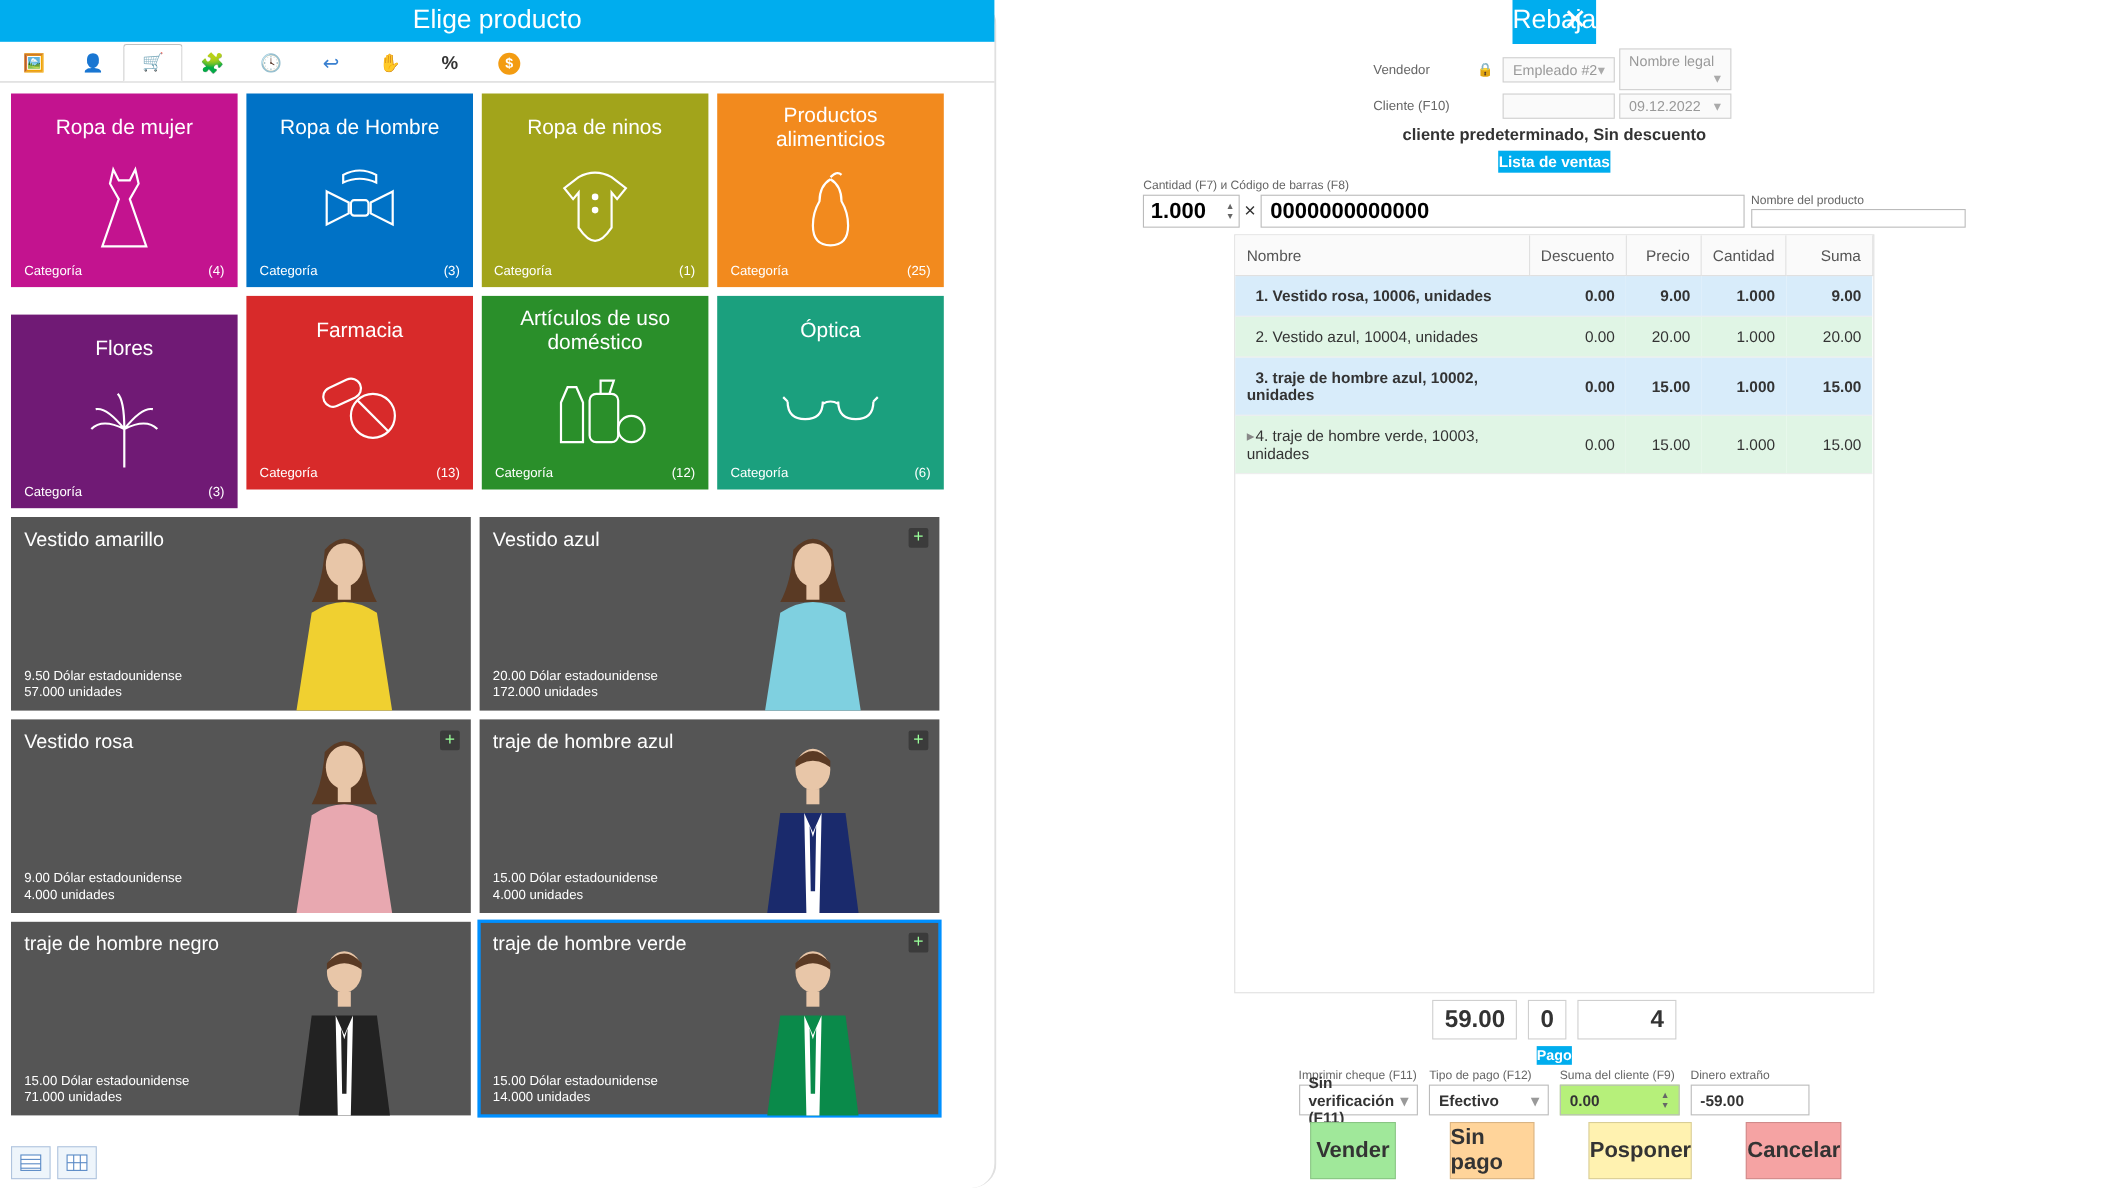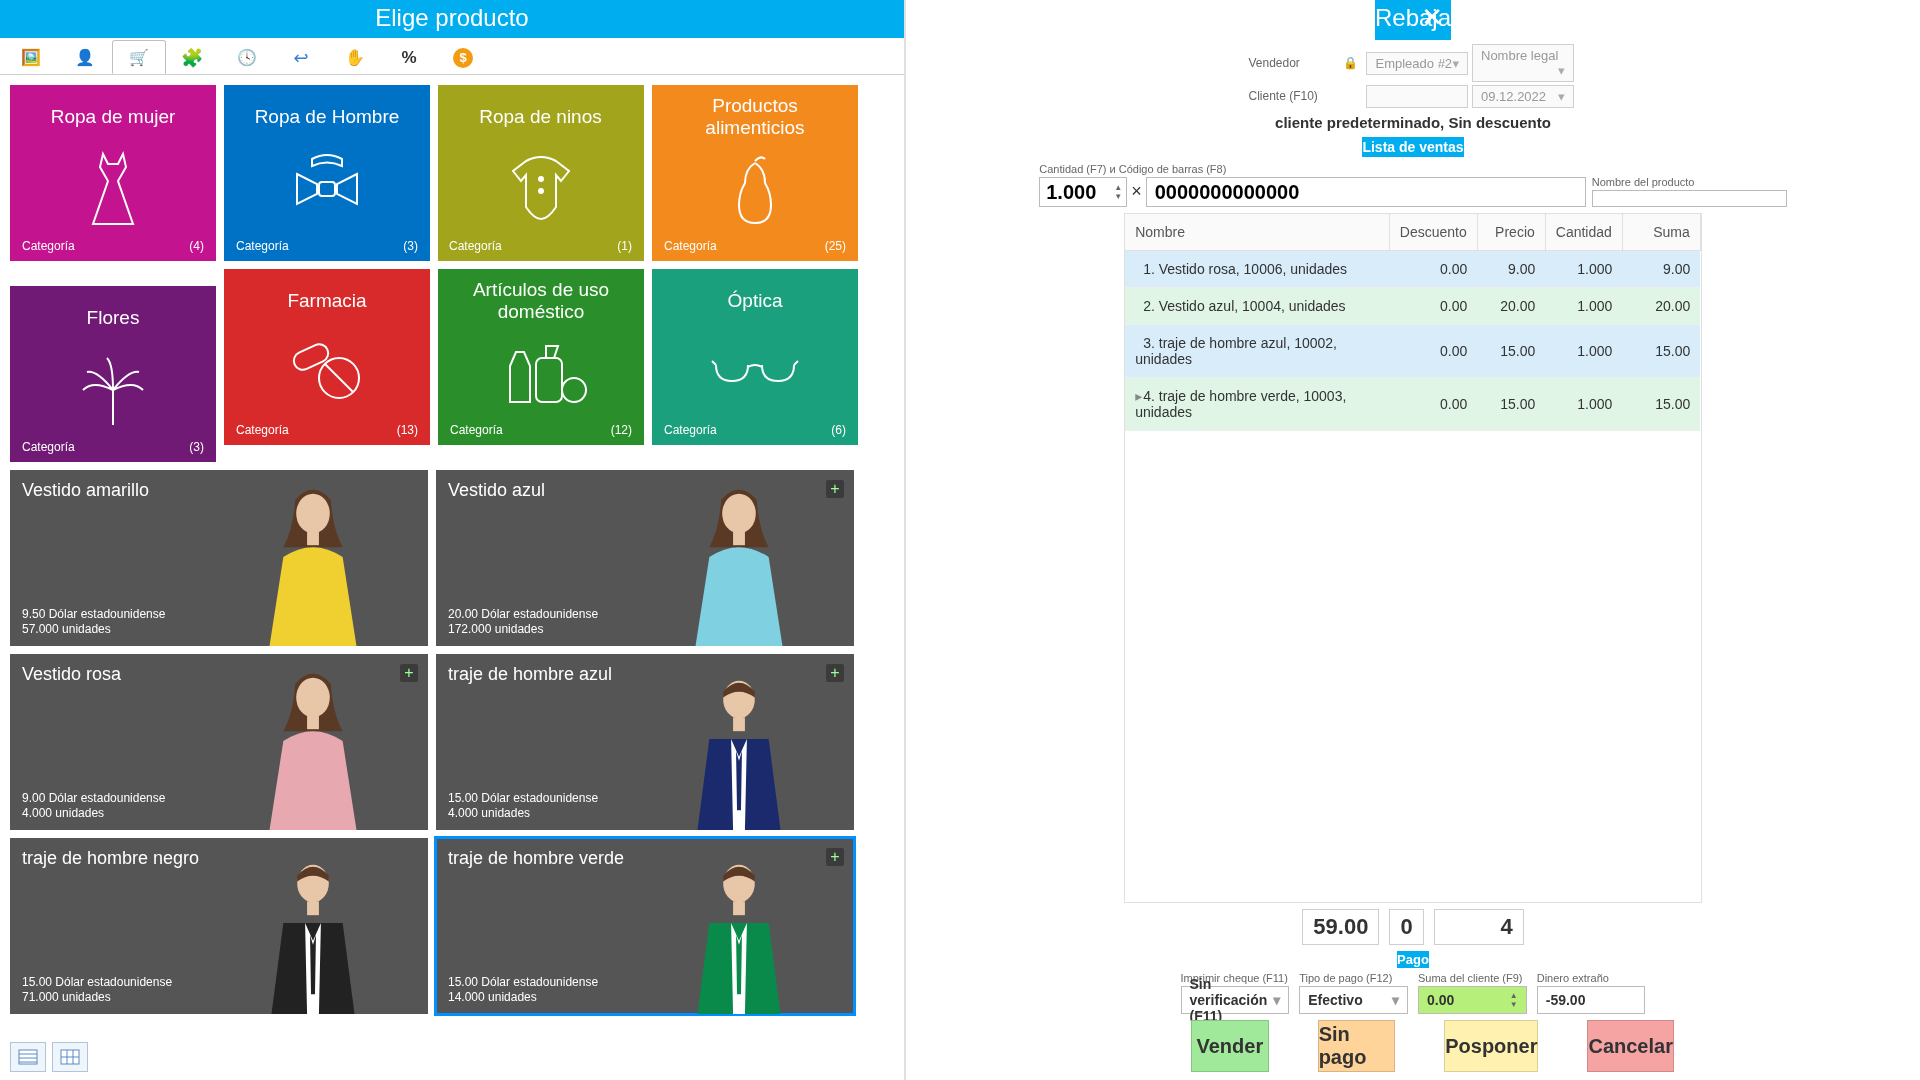--- a/index.html
+++ b/index.html
@@ -1,17 +1,17 @@
 <!DOCTYPE html>
 <html><head>
 <meta charset="utf-8">
 <style>
 * { box-sizing: border-box; margin: 0; padding: 0; }
 body { font-family: 'Segoe UI', Tahoma, sans-serif; font-size: 13px; background: #fff; color: #333; width: 1920px; height: 1080px; overflow: hidden; display: flex; }
-.panel { display: flex; flex-direction: column; }
+.panel { display: flex; flex-direction: column; border-radius: 23px; }
 .left { width: 906px; border-right: 2px solid #e0e0e0; padding-bottom: 8px; }
 .right { flex: 1; align-items: center; }
 
 .header { background: #00adee; color: #fff; font-size: 24px; font-weight: 300; text-align: center; padding: 4px 0 6px; position: relative; }
 .header .close { position: absolute; right: 8px; top: 2px; font-size: 26px; cursor: pointer; }
 
 .toolbar { display: flex; border-bottom: 1px solid #d0d0d0; padding: 2px 4px 0; }
 .toolbar .tbtn { width: 54px; height: 34px; border: 1px solid transparent; border-bottom: none; display: flex; align-items: center; justify-content: center; cursor: pointer; }
 .toolbar .tbtn.selected { background: #fff; border: 1px solid #c0c0c0; border-bottom: 1px solid #fff; margin-bottom: -1px; border-radius: 3px 3px 0 0; }
 
@@ -59,21 +59,21 @@
 .spin .arrows span { font-size: 8px; text-align: center; cursor: pointer; color: #666; }
 .x { font-size: 18px; padding: 0 4px 2px; }
 .barcode-input { border: 1px solid #bbb; height: 30px; font-size: 20px; font-weight: 700; padding: 0 8px; width: 440px; outline: none; }
 .name-input { border: 1px solid #bbb; height: 30px; flex: 1; padding: 0 8px; outline: none; }
 
 .table-wrap { margin: 0 12px; border: 1px solid #e0e0e0; flex: 1; background: #fff; }
 .sales-table { width: 100%; border-collapse: collapse; font-size: 14px; }
 .sales-table th { text-align: left; padding: 10px 10px; border-bottom: 1px solid #e0e0e0; border-right: 1px solid #e0e0e0; font-weight: 400; color: #555; background: #fafafa; }
 .sales-table th.num, .sales-table td.num { text-align: right; }
 .sales-table td { padding: 10px 10px; border-bottom: 1px solid #eee; }
-.sales-table tr.rblue td { background: #d8ecfa; }
+.sales-table tr.rblue td { background: #d8ecfa; font-weight: bold; }
 .sales-table tr.rgreen td { background: #e0f5e5; }
 .row-marker { display: inline-block; width: 8px; color: #888; }
 
 .totals { display: flex; gap: 10px; margin: 6px 12px; }
 .totals .tcell { flex: 1; border: 1px solid #cfcfcf; padding: 4px 10px; font-size: 22px; font-weight: 700; }
 .totals .tcell.r { text-align: right; }
 
 .pago-header { background: #00adee; color: #fff; text-align: center; font-size: 13px; font-weight: 600; padding: 1px 0; margin: 0 12px; }
 .pago-row { display: flex; gap: 10px; margin: 4px 12px 2px; }
 .pago-col { flex: 1; display: flex; flex-direction: column; }

